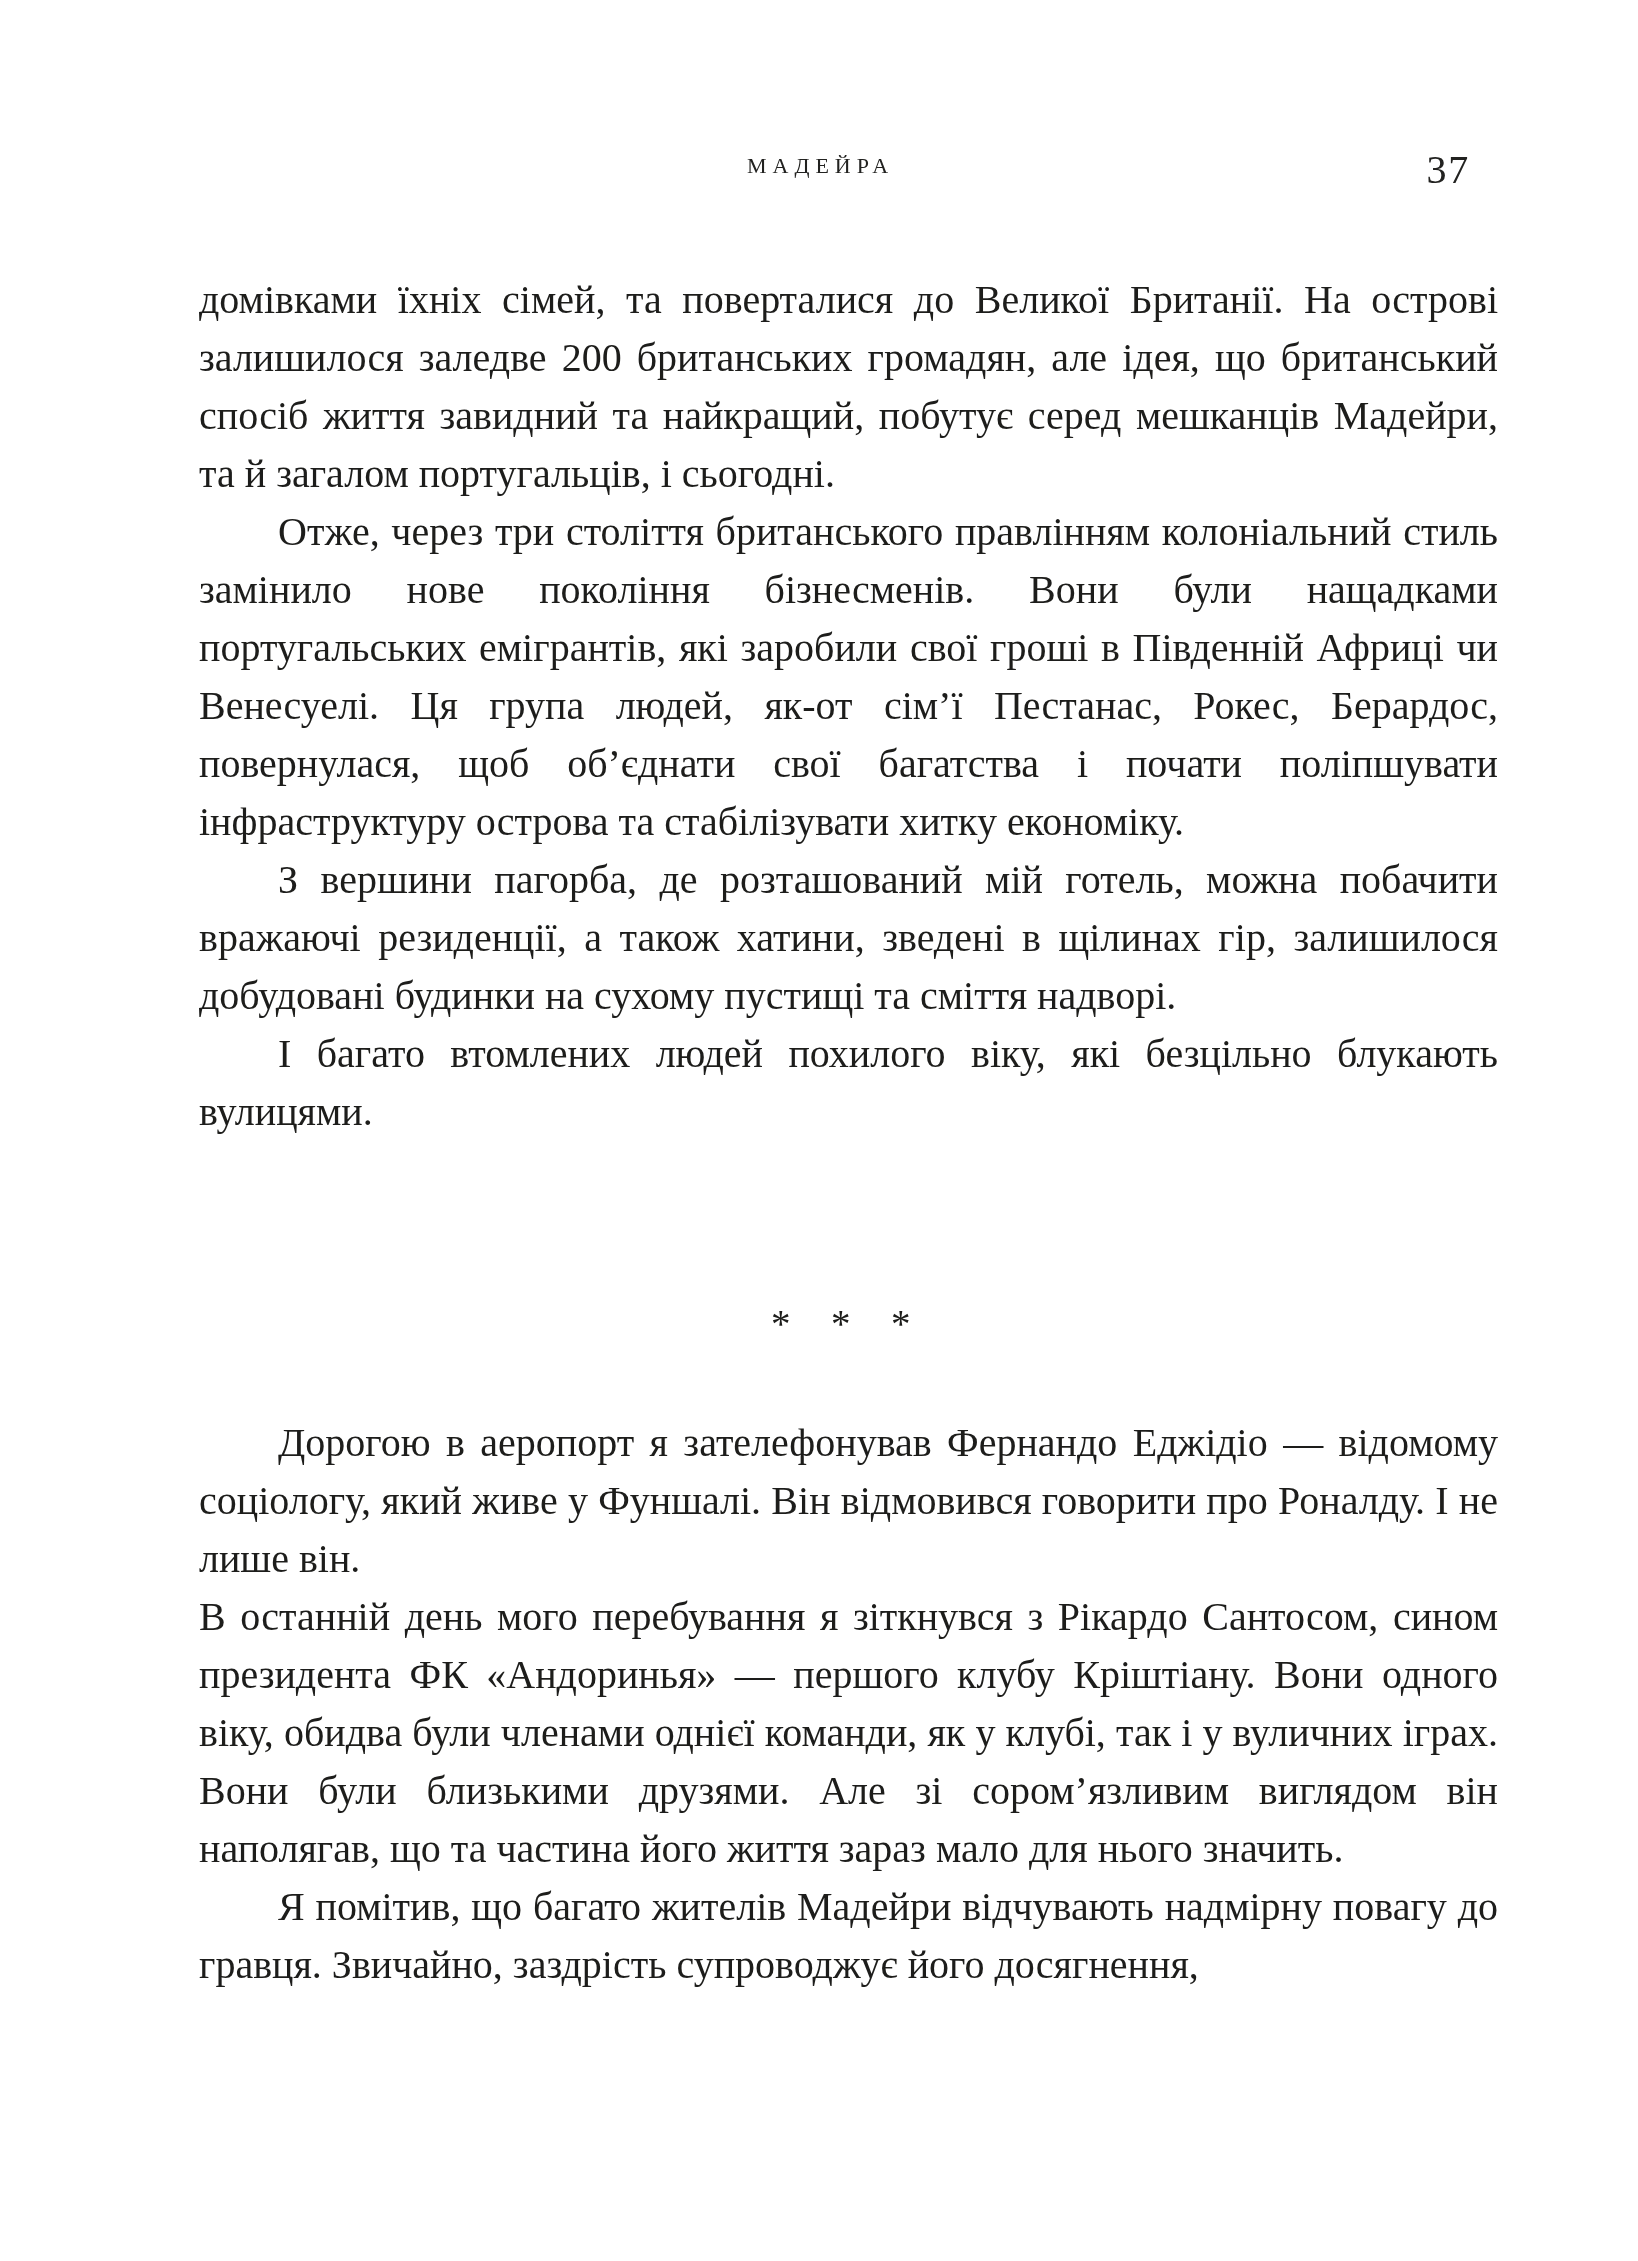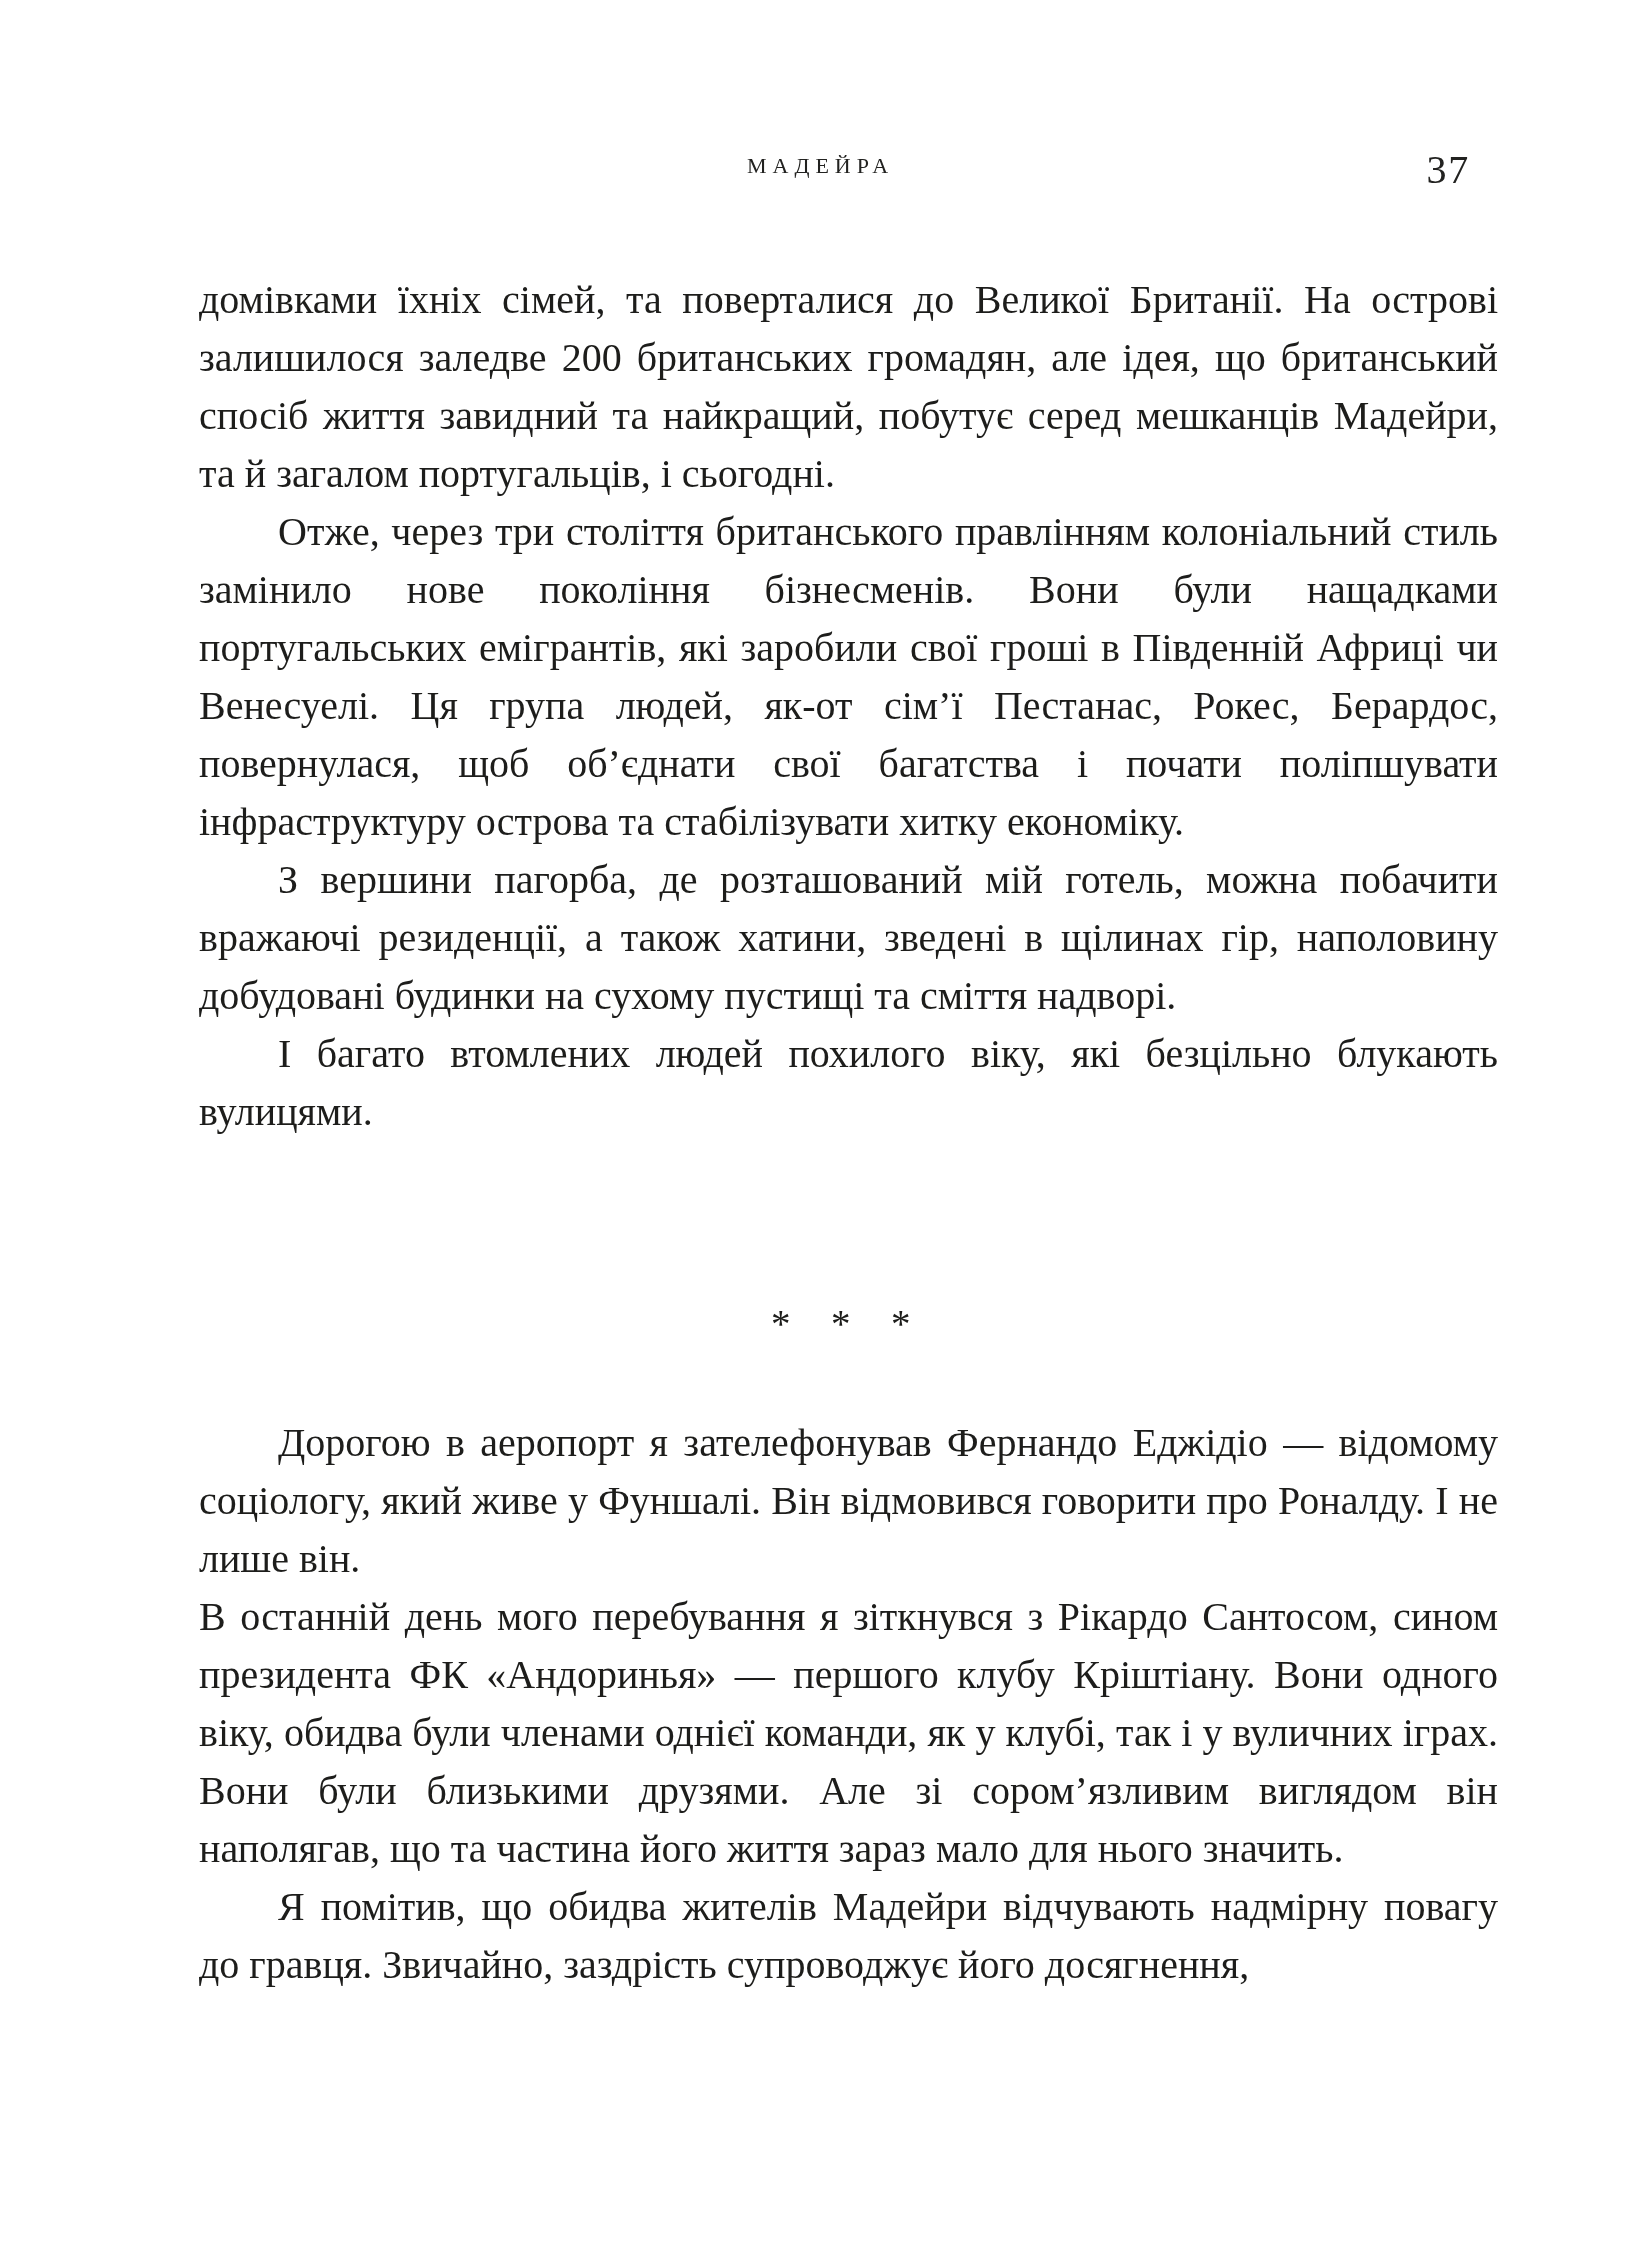--- a/index.html
+++ b/index.html
@@ -73,28 +73,28 @@
     <span class="chapter-title">МАДЕЙРА</span>
     <span class="page-number">37</span>
   </header>
 
   <main class="text-block">
 
     <p class="para">домівками їхніх сімей, та поверталися до Великої Британії. На острові залишилося заледве 200 британських громадян, але ідея, що британський спосіб життя завидний та найкращий, побутує серед мешканців Мадейри, та й загалом португальців, і сьогодні.</p>
 
     <p class="para indent">Отже, через три століття британського правлінням колоніальний стиль замінило нове покоління бізнесменів. Вони були нащадками португальських емігрантів, які заробили свої гроші в Південній Африці чи Венесуелі. Ця група людей, як-от сім’ї Пестанас, Рокес, Берардос, повернулася, щоб об’єднати свої багатства і почати поліпшувати інфраструктуру острова та стабілізувати хитку економіку.</p>
 
-    <p class="para indent">З вершини пагорба, де розташований мій готель, можна побачити вражаючі резиденції, а також хатини, зведені в щілинах гір, наполовину добудовані будинки на сухому пустищі та сміття надворі.</p>
+    <p class="para indent">З вершини пагорба, де розташований мій готель, можна побачити вражаючі резиденції, а також хатини, зведені в щілинах гір, залишилося добудовані будинки на сухому пустищі та сміття надворі.</p>
 
     <p class="para indent">І багато втомлених людей похилого віку, які безцільно блукають вулицями.</p>
 
     <div class="separator">* * *</div>
 
     <p class="para indent">Дорогою в аеропорт я зателефонував Фернандо Еджідіо — відомому соціологу, який живе у Фуншалі. Він відмовився говорити про Роналду. І не лише він.</p>
 
     <p class="para">В останній день мого перебування я зіткнувся з Рікардо Сантосом, сином президента ФК «Андоринья» — першого клубу Кріштіану. Вони одного віку, обидва були членами однієї команди, як у клубі, так і у вуличних іграх. Вони були близькими друзями. Але зі сором’язливим виглядом він наполягав, що та частина його життя зараз мало для нього значить.</p>
 
-    <p class="para indent">Я помітив, що обидва жителів Мадейри відчувають надмірну повагу до гравця. Звичайно, заздрість супроводжує його досягнення,</p>
+    <p class="para indent">Я помітив, що багато жителів Мадейри відчувають надмірну повагу до гравця. Звичайно, заздрість супроводжує його досягнення,</p>
 
   </main>
 
 </div>
 
 
 </body></html>

